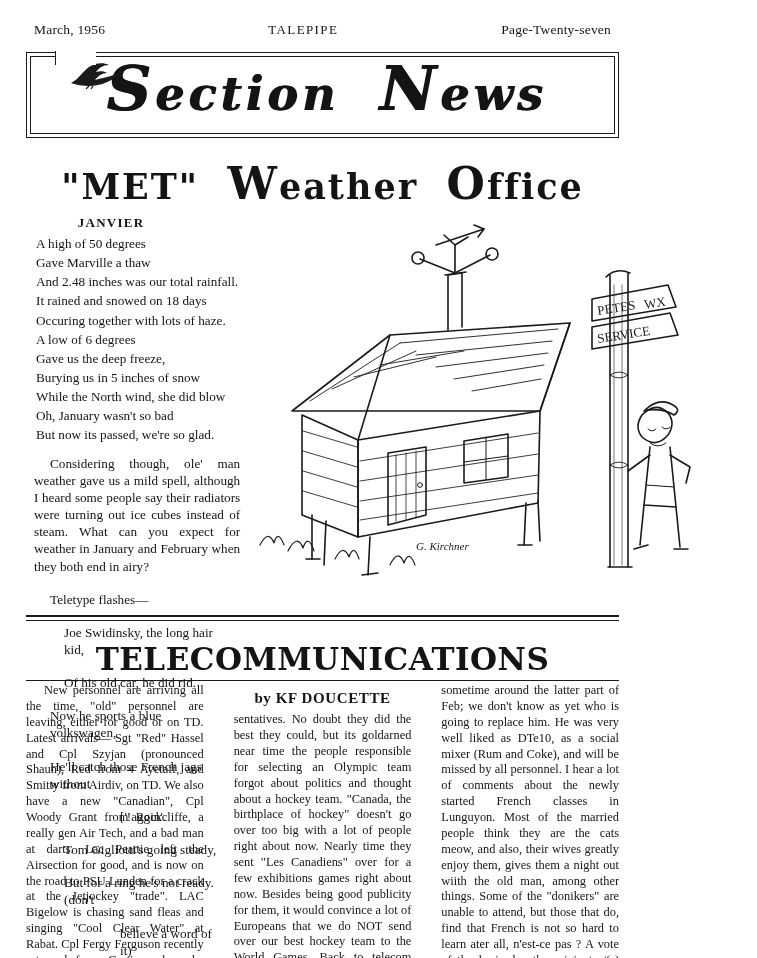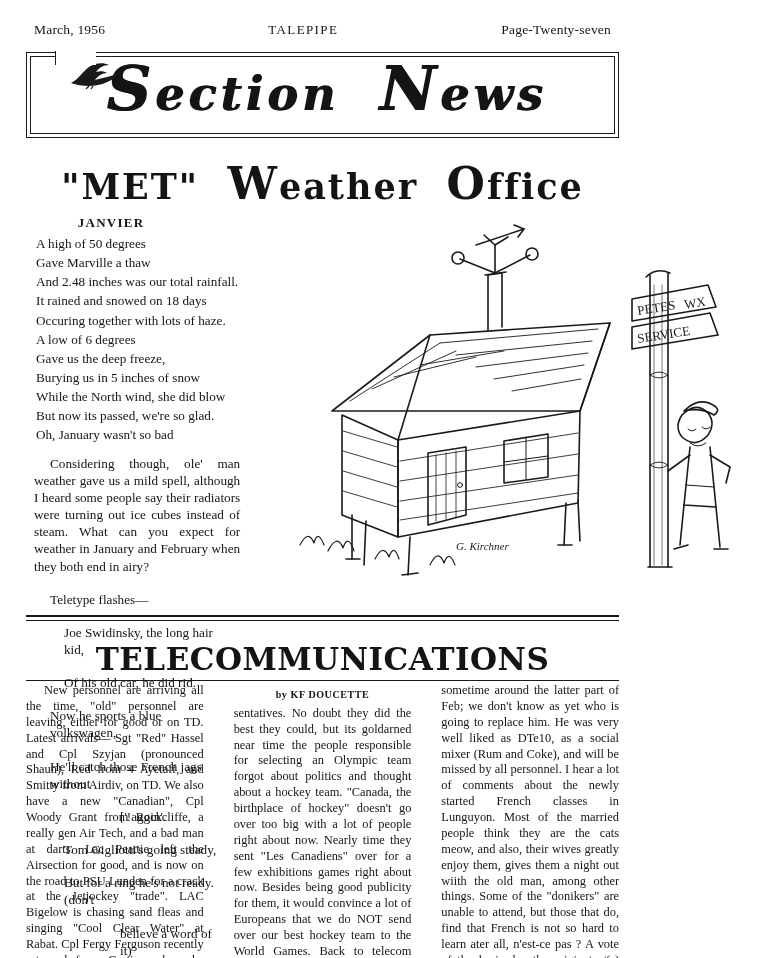--- a/index.html
+++ b/index.html
@@ -95,21 +95,20 @@
     letter-spacing: 2px;
     white-space: nowrap;
   }
   .met-head .big { font-size: 44px; }
 
   
   .met-body {
     display: flex;
     margin-top: 6px;
     height: 390px;
-    gap: 40px;
   }
   .met-left {
     width: 243px;
     font-size: 13.2px;
     line-height: 1.30;
     padding-left: 8px;
     box-sizing: border-box;
   }
   .poem-title {
     text-align: center;
@@ -154,21 +153,21 @@
     font-family: "DejaVu Serif", serif;
     font-weight: bold;
     font-size: 31px;
     letter-spacing: .5px;
     margin-top: 20px;
     white-space: nowrap;
   }
   .byline {
     text-align: center;
     font-weight: bold;
-    font-size: 10px;
+    font-size: 15px;
     letter-spacing: .6px;
     margin: 6px 0 4px 0;
   }
   .cols {
     display: flex;
     gap: 30px;
     margin-top: 2px;
     font-size: 12.4px;
     line-height: 1.28;
   }
@@ -209,22 +208,22 @@
       <div class="poem">
         <p>A high of 50 degrees</p>
         <p>Gave Marville a thaw</p>
         <p>And 2.48 inches was our total rainfall.</p>
         <p>It rained and snowed on 18 days</p>
         <p>Occuring together with lots of haze.</p>
         <p>A low of 6 degrees</p>
         <p>Gave us the deep freeze,</p>
         <p>Burying us in 5 inches of snow</p>
         <p>While the North wind, she did blow</p>
+        <p>Oh, January wasn't so bad</p>
         <p>But now its passed, we're so glad.</p>
-        <p>Oh, January wasn't so bad</p>
       </div>
 
       <div class="para">Considering though, ole' man weather gave us a mild spell, although I heard some people say their radiators were turning out ice cubes instead of steam. What can you expect for weather in January and February when they both end in airy?</div>
 
       <div class="block">
         <p>Teletype flashes—</p>
         <p class="ind1">Joe Swidinsky, the long hair kid,</p>
         <p class="ind1">Of his old car, he did rid.</p>
       </div>
 

